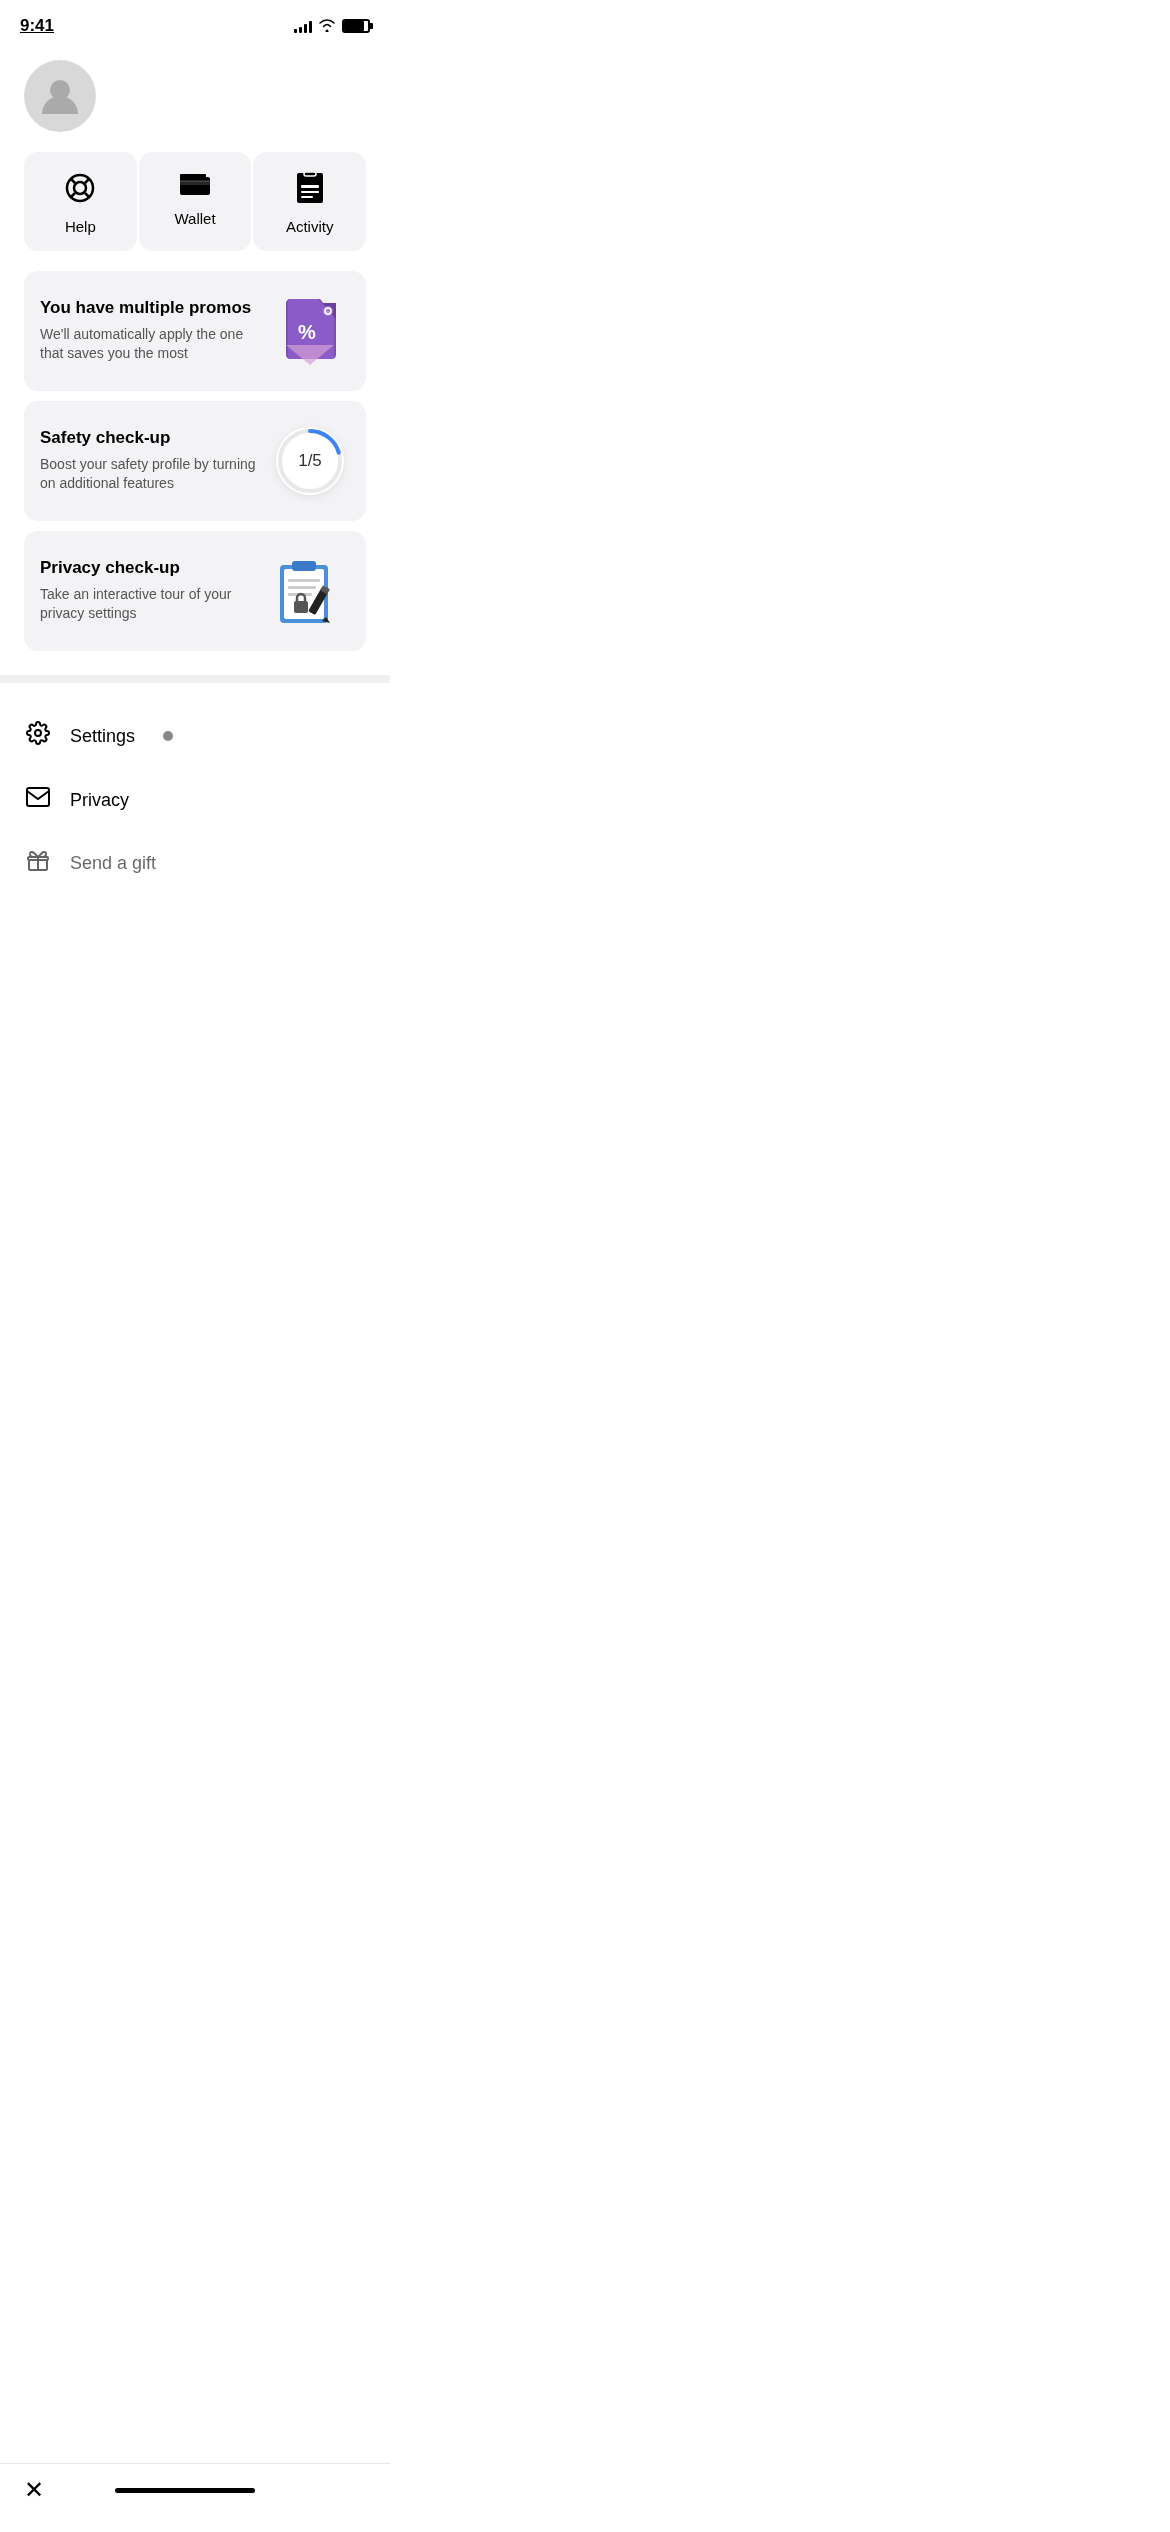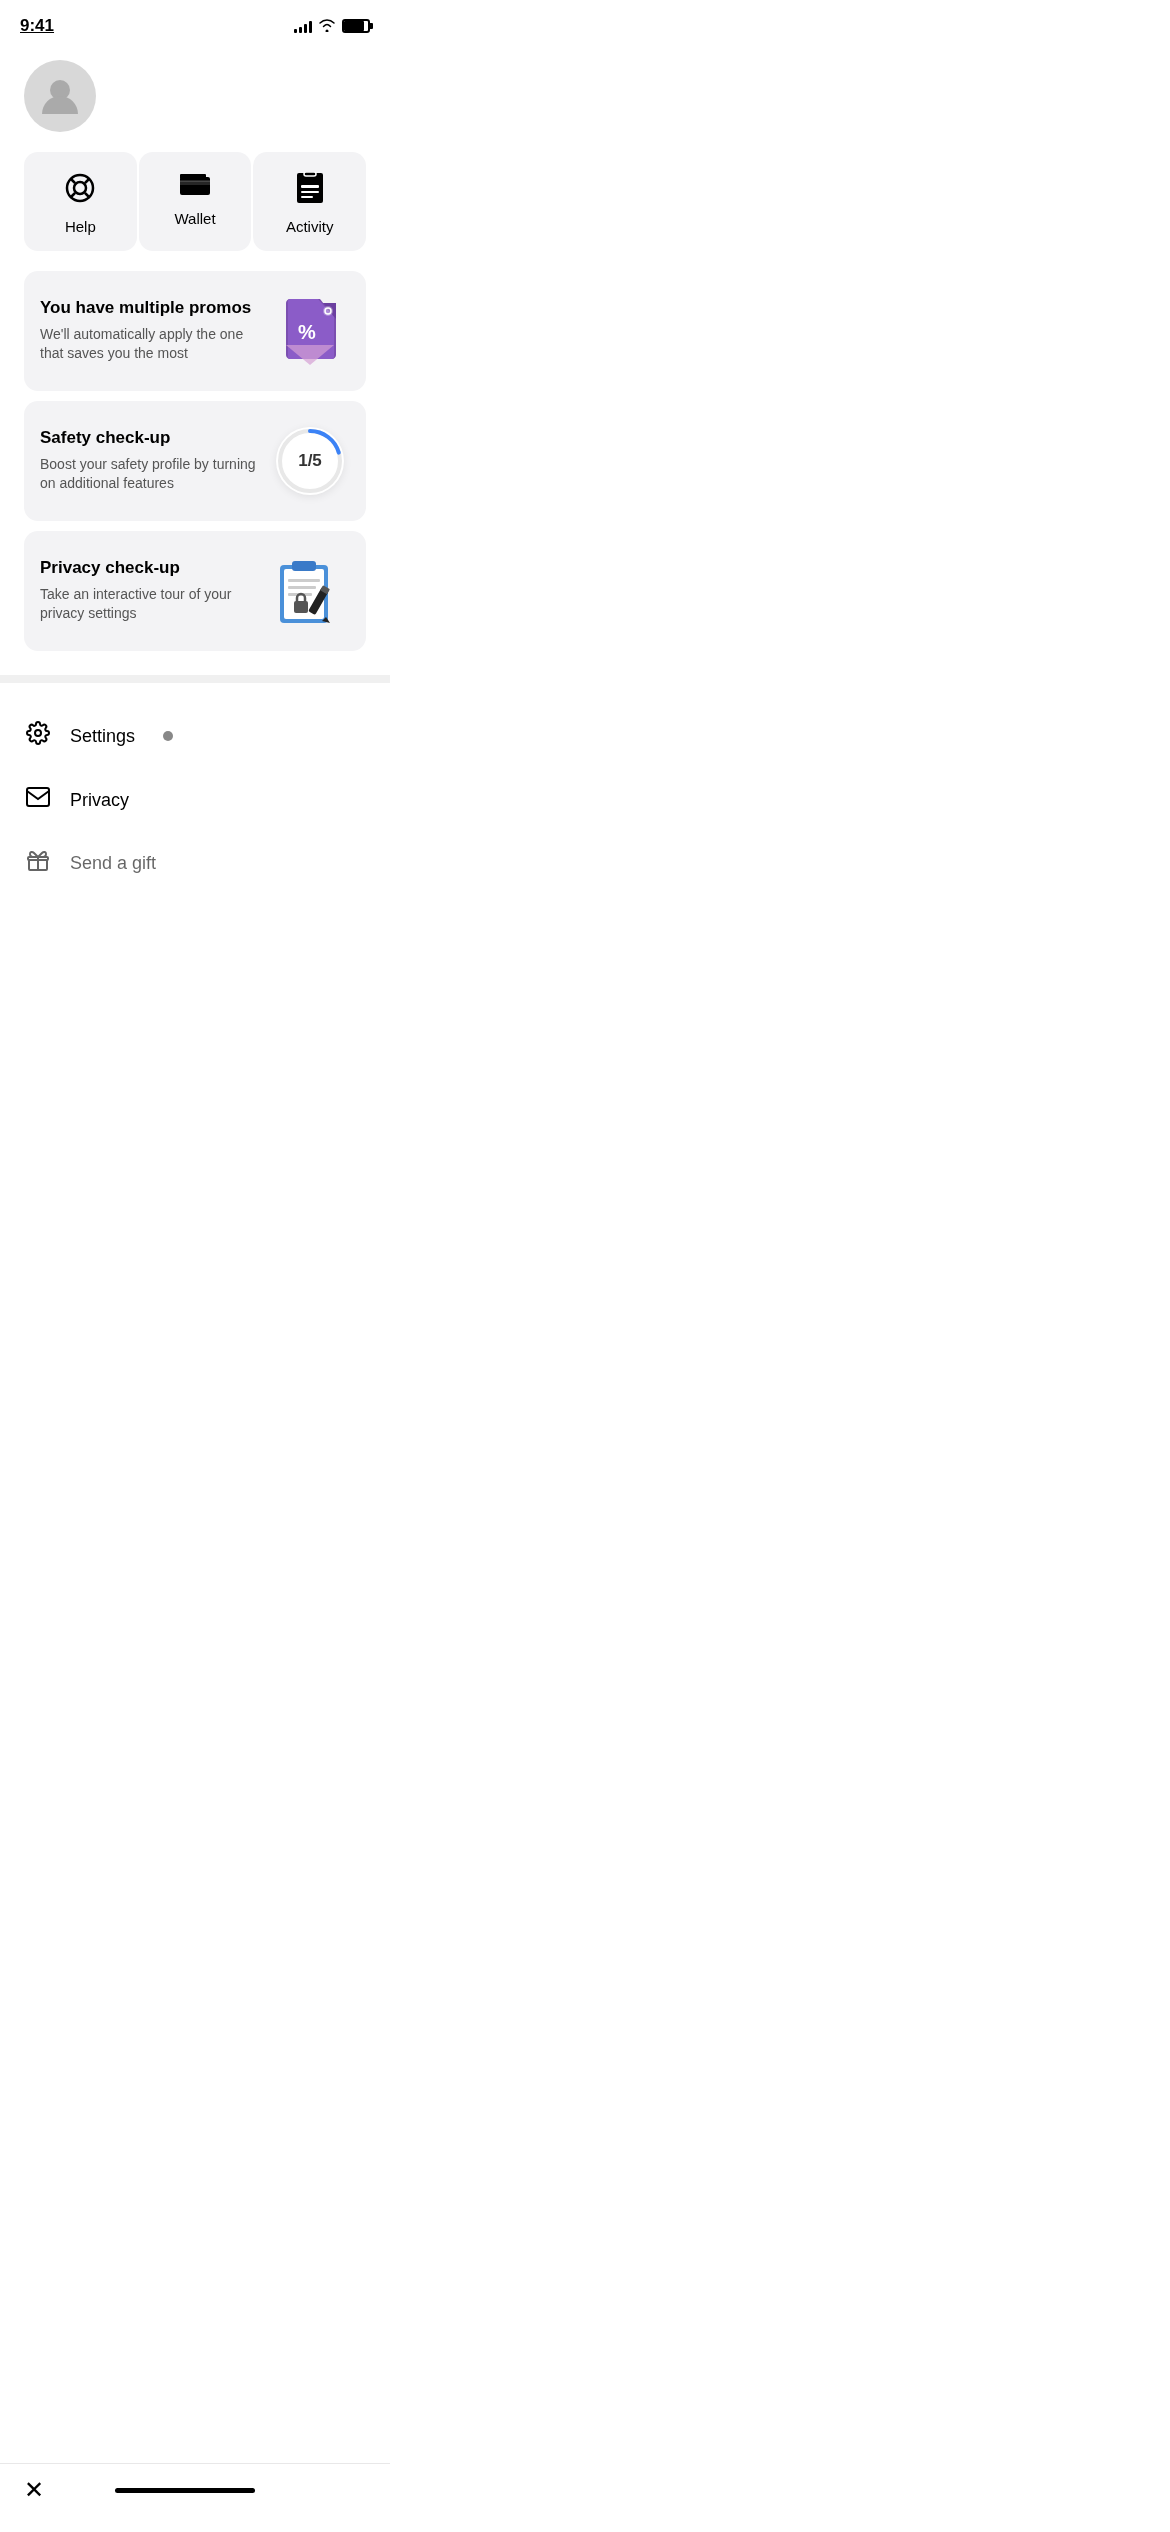--- a/index.html
+++ b/index.html
@@ -219,21 +219,21 @@
       background: #fff;
       display: flex;
       align-items: center;
       justify-content: center;
       position: relative;
       box-shadow: 0 2px 8px rgba(0,0,0,0.08);
     }
 
     .safety-circle-text {
       font-size: 17px;
-      font-weight: 700;
+      font-weight: 400;
       color: #333;
     }
 
     .divider-section {
       height: 8px;
       background: #f0f0f0;
       margin: 12px 0;
     }
 
     .menu-list {

